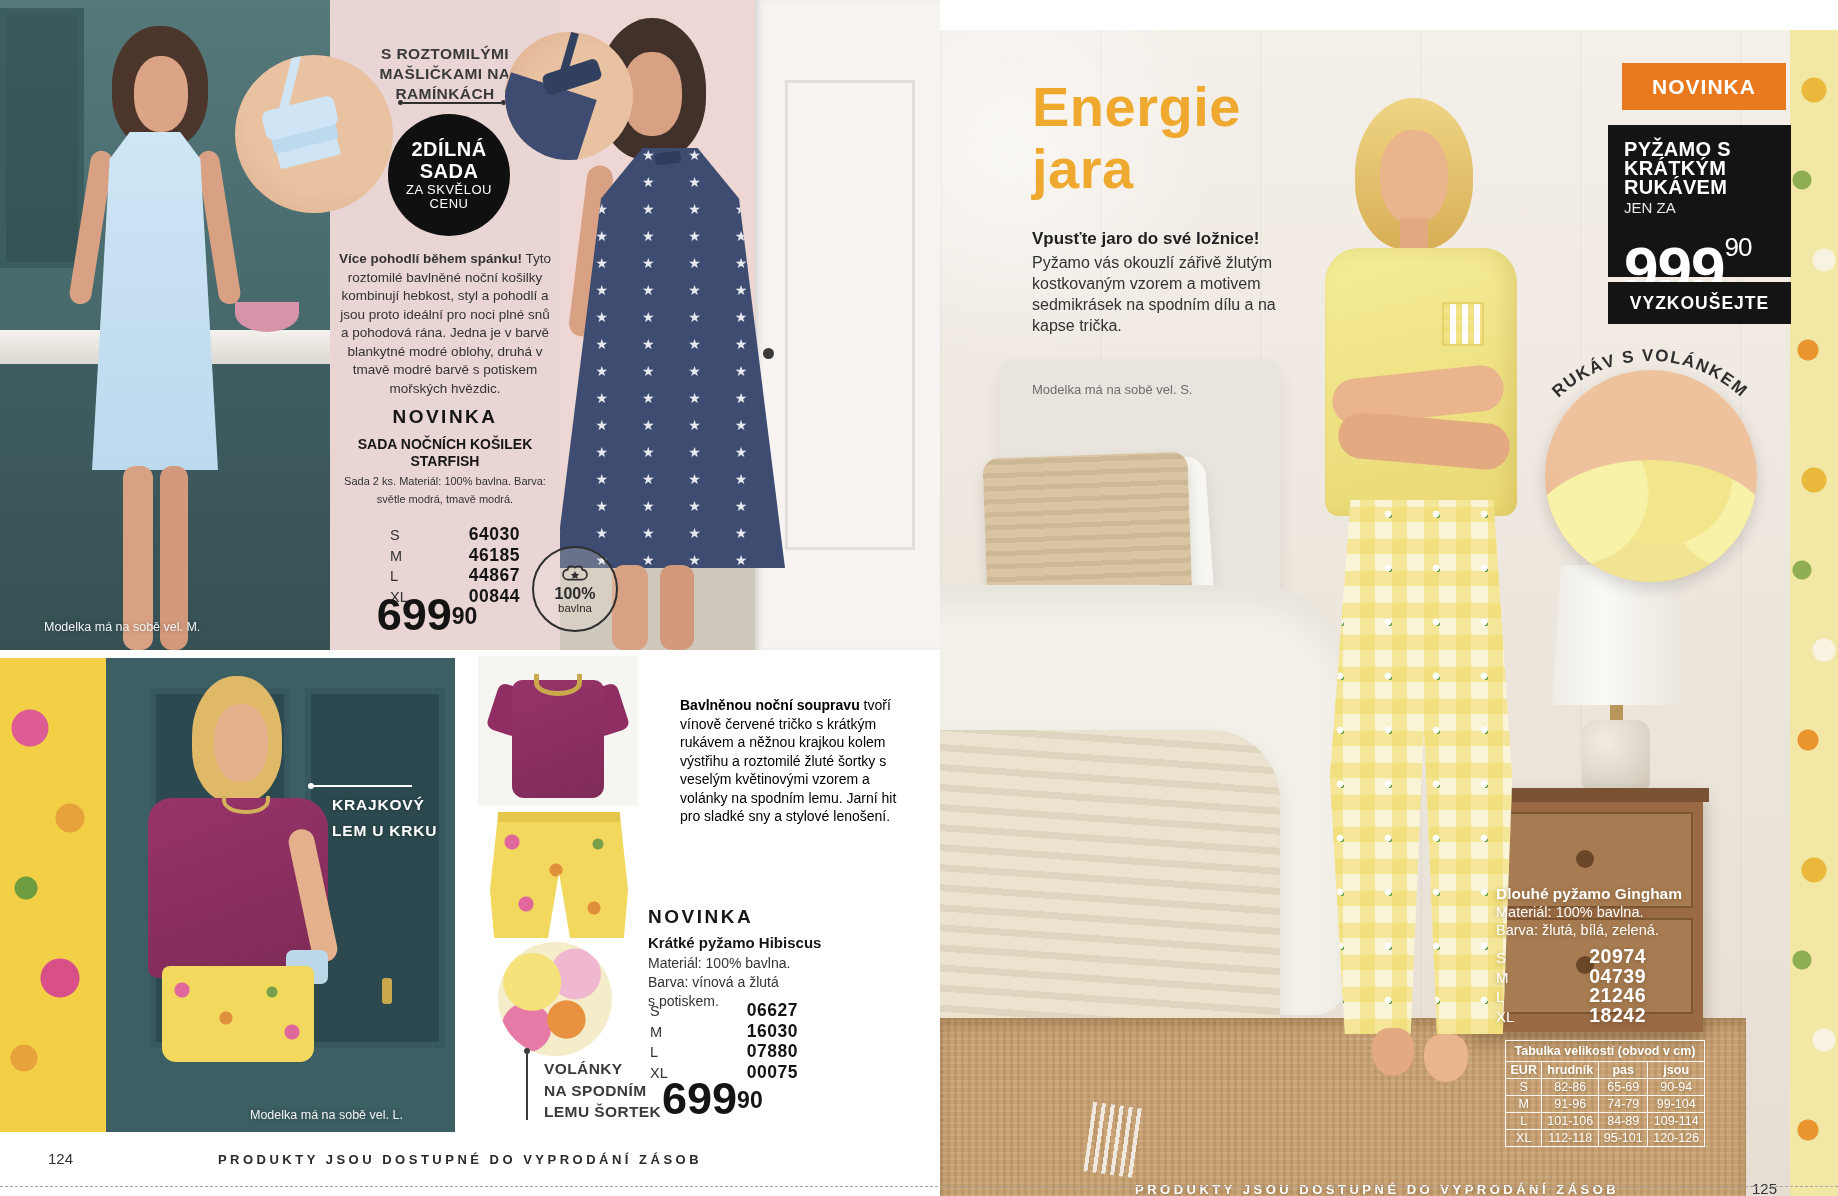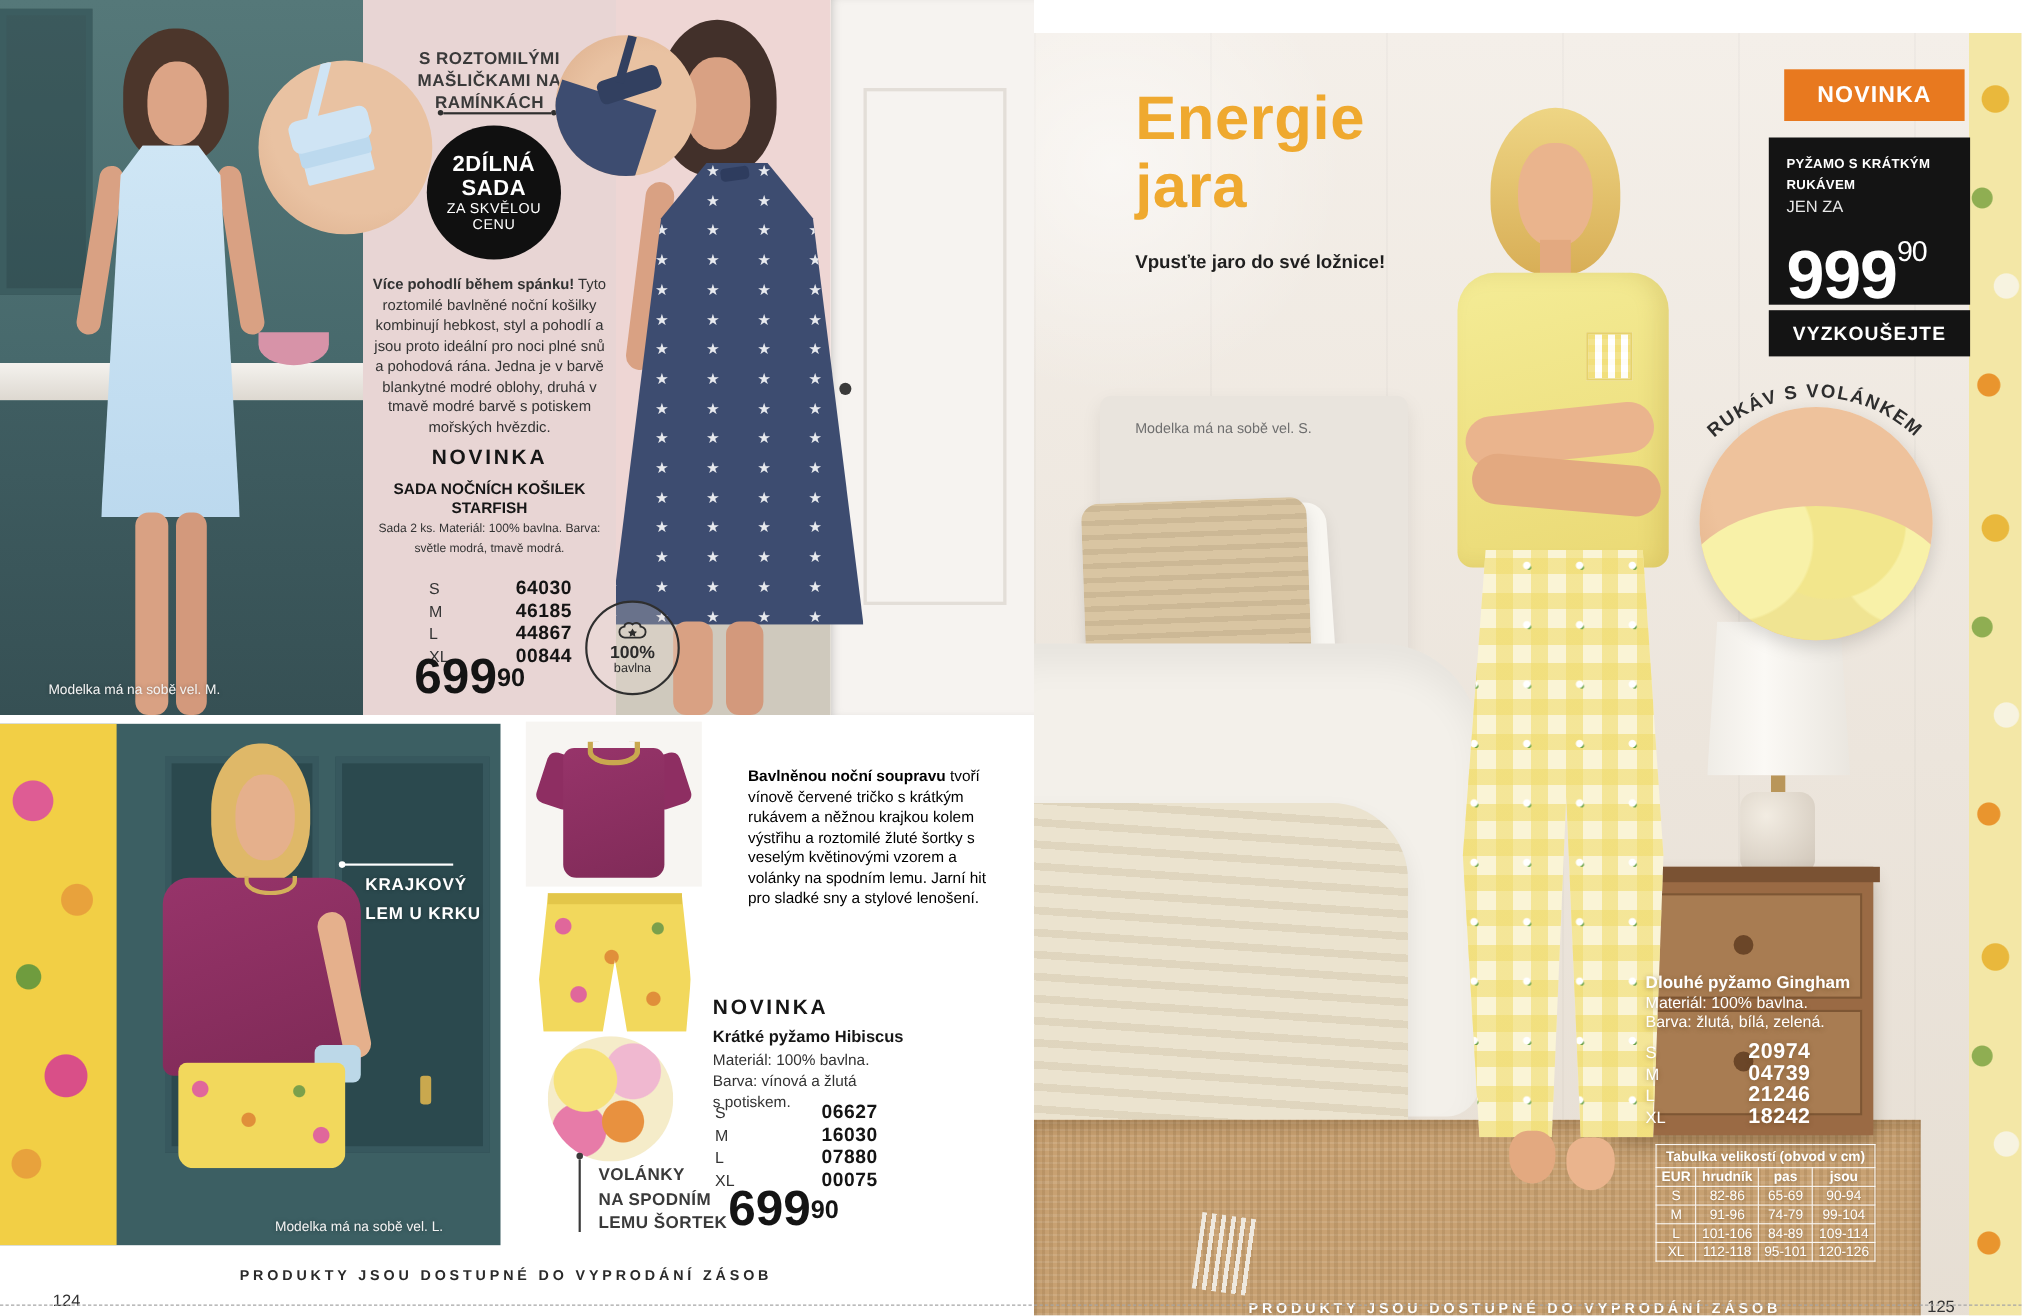--- a/index.html
+++ b/index.html
@@ -33,21 +33,21 @@
   .cotton-badge .pc{font-weight:bold;font-size:16px;line-height:16px;}
   .cotton-badge .lb{font-size:11.5px;line-height:12px;}
   
   .title-spring{font-weight:bold;font-size:56px;line-height:62px;color:#efa92f;letter-spacing:.5px;}
   .intro-lead{font-weight:bold;font-size:17px;line-height:22px;color:#1f1f1f;}
   .intro-body{font-size:16px;line-height:21px;color:#333;}
   .note-gray{font-size:13px;color:#6e6e6e;}
   .novinka-badge{background:#e8791f;color:#fff;font-weight:bold;font-size:21px;letter-spacing:1px;
                  display:flex;align-items:center;justify-content:center;}
   .offer-box{background:#141414;color:#fff;padding:15px 14px 10px 16px;box-sizing:border-box;}
-  .offer-box .l{font-weight:bold;font-size:12px;line-height:19px;letter-spacing:.3px;}
+  .offer-box .l{font-weight:bold;font-size:20px;line-height:19px;letter-spacing:.3px;}
   .offer-box .jen{font-weight:normal;font-size:15px;color:#e8e8e8;margin-top:2px;}
   .offer-box .big{font-weight:bold;font-size:62px;line-height:62px;letter-spacing:-1px;}
   .offer-box .big .dec{font-size:26px;vertical-align:55%;font-weight:normal;}
   .try-box{background:#141414;color:#fff;font-weight:bold;font-size:17.5px;letter-spacing:1px;
            display:flex;align-items:center;justify-content:center;}
   .wtxt{color:#fff;text-shadow:0 1px 5px rgba(90,60,20,.45);}
   .wname{font-weight:bold;font-size:15.5px;line-height:19px;}
   .wdetails{font-size:14.5px;line-height:18px;}
   .wcode-row{display:flex;align-items:baseline;height:19.5px;font-size:15px;}
   .wcode-row .code{font-weight:bold;font-size:19.5px;letter-spacing:.5px;margin-left:auto;}
@@ -268,21 +268,21 @@
       </div>
       <div class="code-row">
         <span>XL</span>
         <span class="code">00075</span>
       </div>
     </div>
     <div class="abs price" style="left:662px;top:1076px;">
       <span>699</span><span class="dec">90</span>
     </div>
 
-    <div class="abs pagenum" style="left:48px;top:1150px;margin-top:24px;">124</div>
+    <div class="abs pagenum" style="left:48px;top:1150px;">124</div>
     <div class="abs footer-strip txt-c" style="left:160px;top:1152px;width:600px;">PRODUKTY JSOU DOSTUPNÉ DO VYPRODÁNÍ ZÁSOB</div>
   </section>
 
   <section class="abs" style="left:940px;top:0;width:898px;height:1196px;overflow:hidden;margin-top:30px;">
 
     <div class="abs" style="left:0;top:0;width:898px;height:1196px;background:
       radial-gradient(circle 300px at 8% 10%,rgba(255,255,255,.55),rgba(255,255,255,0) 70%),
       repeating-linear-gradient(90deg,rgba(0,0,0,.025) 0 2px,rgba(0,0,0,0) 2px 160px),
       linear-gradient(180deg,#f4efe9 0%,#ece5dc 55%,#e6ded3 100%);"></div>
 
@@ -332,20 +332,21 @@
       radial-gradient(circle 15px at 34px 230px,#f7f3e0 0 11px,rgba(0,0,0,0) 12px),
       radial-gradient(circle 14px at 18px 320px,#e9952e 0 10px,rgba(0,0,0,0) 11px),
       #f3e7a6;background-size:48px 390px;background-repeat:repeat-y;"></div>
 
     <div class="abs title-spring" style="left:92px;top:46px;">
       <div>Energie</div>
       <div>jara</div>
     </div>
     <div class="abs" style="left:92px;top:198px;width:248px;">
       <div class="intro-lead">Vpusťte jaro do své ložnice!</div>
+      <div class="intro-body" style="margin-top:2px;">Pyžamo vás okouzlí zářivě žlutým kostkovaným vzorem a motivem sedmikrásek na spodním dílu a na kapse trička.</div>
     </div>
     <div class="abs note-gray" style="left:92px;top:352px;">Modelka má na sobě vel. S.</div>
 
     <div class="abs novinka-badge" style="left:682px;top:33px;width:164px;height:47px;">NOVINKA</div>
     <div class="abs offer-box" style="left:668px;top:95px;width:183px;height:152px;">
       <div class="l">PYŽAMO S KRÁTKÝM</div>
       <div class="l">RUKÁVEM</div>
       <div class="jen">JEN ZA</div>
       <div class="big"><span>999</span><span class="dec">90</span></div>
     </div>

